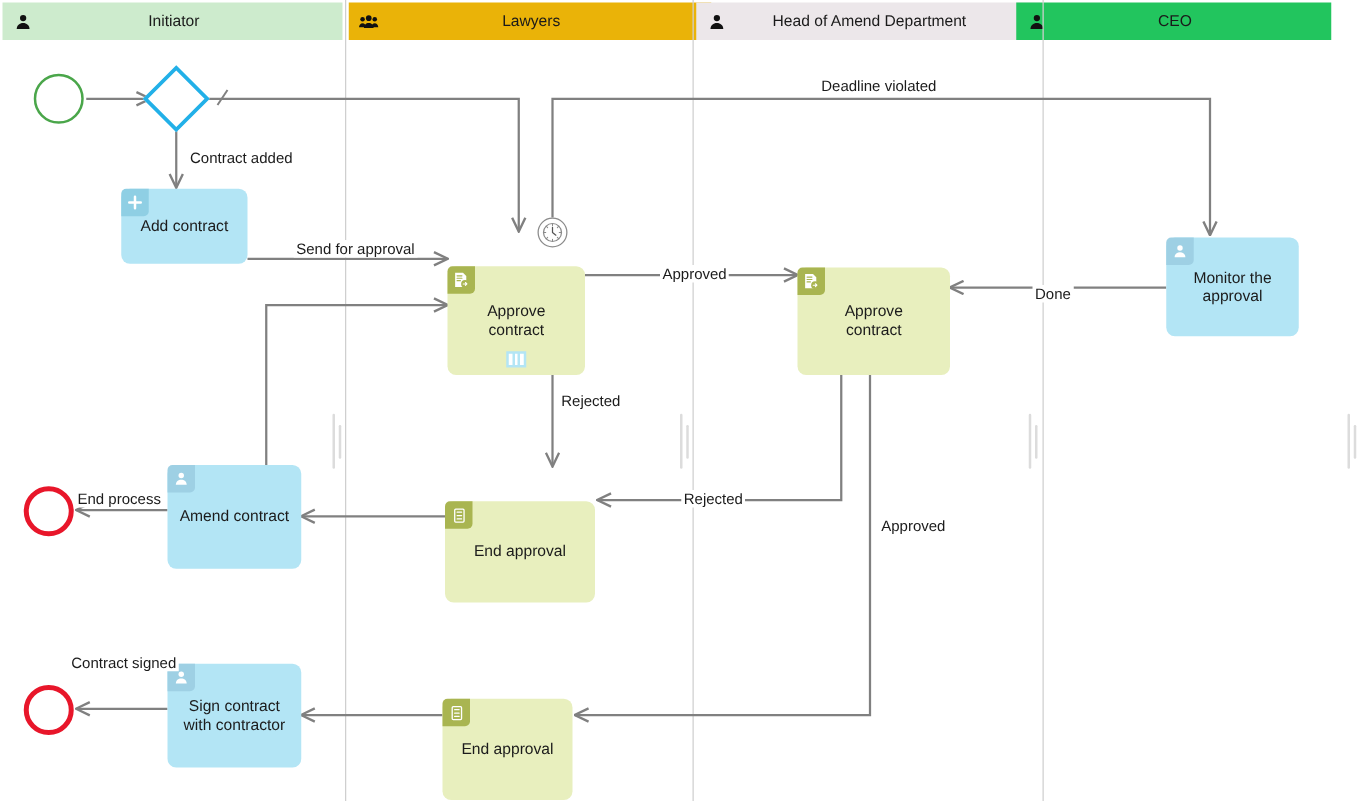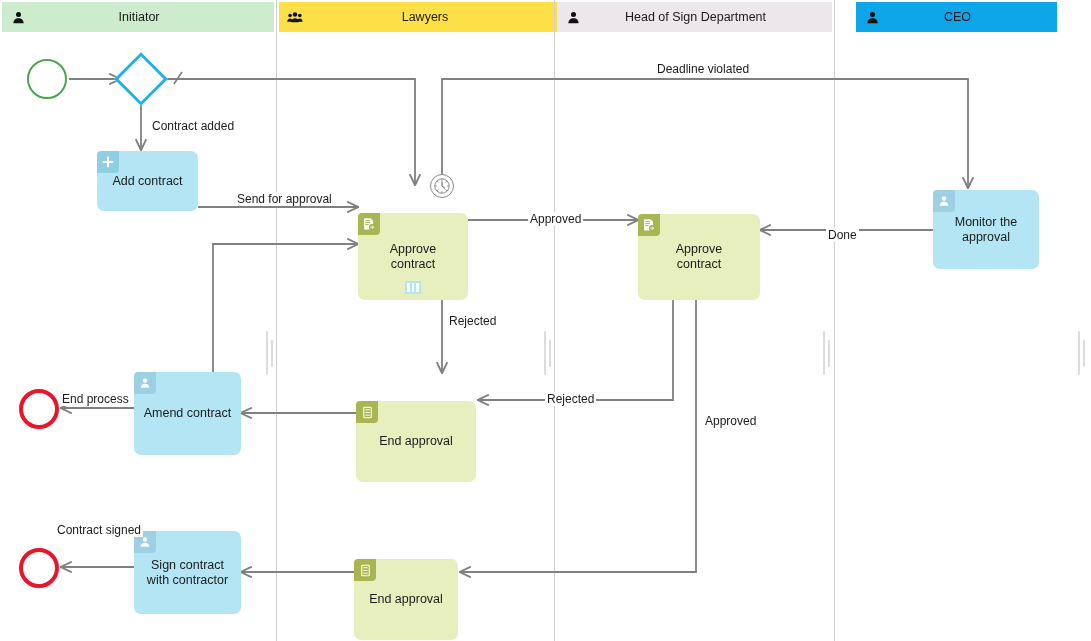--- a/index.html
+++ b/index.html
@@ -175,45 +175,45 @@
   <div class="lane-header" style="left:2px; width:272px; background:#cdebcd;">
     <span class="lane-icon">
       <svg width="13" height="13" viewBox="0 0 16 16">
           <circle cx="8" cy="4.3" r="3.1" fill="#111"></circle>
           <path d="M1.7 15c0-3.6 2.8-6 6.3-6s6.3 2.4 6.3 6z" fill="#111"></path>
         </svg>
     </span>
     <span class="lane-title">Initiator</span>
   </div>
 
-  <div class="lane-header" style="left:279px; width:290px; background:#fde047;">
+  <div class="lane-header" style="left:279px; width:290px; background:#eab308;">
     <span class="lane-icon">
       <svg width="17" height="13" viewBox="0 0 22 16">
         <circle cx="4.2" cy="5.2" r="2.5" fill="#111"></circle>
           <path d="M0.3 14c0-2.8 1.8-4.6 3.9-4.6S8.1 11.2 8.1 14z" fill="#111"></path>
         <circle cx="17.6" cy="5.2" r="2.5" fill="#111"></circle>
           <path d="M13.7 14c0-2.8 1.8-4.6 3.9-4.6S21.5 11.2 21.5 14z" fill="#111"></path>
         <circle cx="11" cy="3.9" r="3.1" fill="#111"></circle>
           <path d="M5.7 14.6c0-3.3 2.3-5.5 5.3-5.5s5.3 2.2 5.3 5.5z" fill="#111"></path>
       </svg>
     </span>
     <span class="lane-title">Lawyers</span>
   </div>
 
   <div class="lane-header" style="left:557px; width:275px; background:#ece7ea;">
     <span class="lane-icon">
       <svg width="13" height="13" viewBox="0 0 16 16">
           <circle cx="8" cy="4.3" r="3.1" fill="#111"></circle>
           <path d="M1.7 15c0-3.6 2.8-6 6.3-6s6.3 2.4 6.3 6z" fill="#111"></path>
         </svg>
     </span>
-    <span class="lane-title">Head of Sign Department</span>
-  </div>
-
-  <div class="lane-header" style="left:856px; width:201px; background:#0ea5e9;">
+    <span class="lane-title">Head of Amend Department</span>
+  </div>
+
+  <div class="lane-header" style="left:813px; width:252px; background:#22c55e;">
     <span class="lane-icon">
       <svg width="13" height="13" viewBox="0 0 16 16">
           <circle cx="8" cy="4.3" r="3.1" fill="#111"></circle>
           <path d="M1.7 15c0-3.6 2.8-6 6.3-6s6.3 2.4 6.3 6z" fill="#111"></path>
         </svg>
     </span>
     <span class="lane-title">CEO</span>
   </div>
 
   <div class="lane-sep" style="left:276px; height:641px;"></div>

